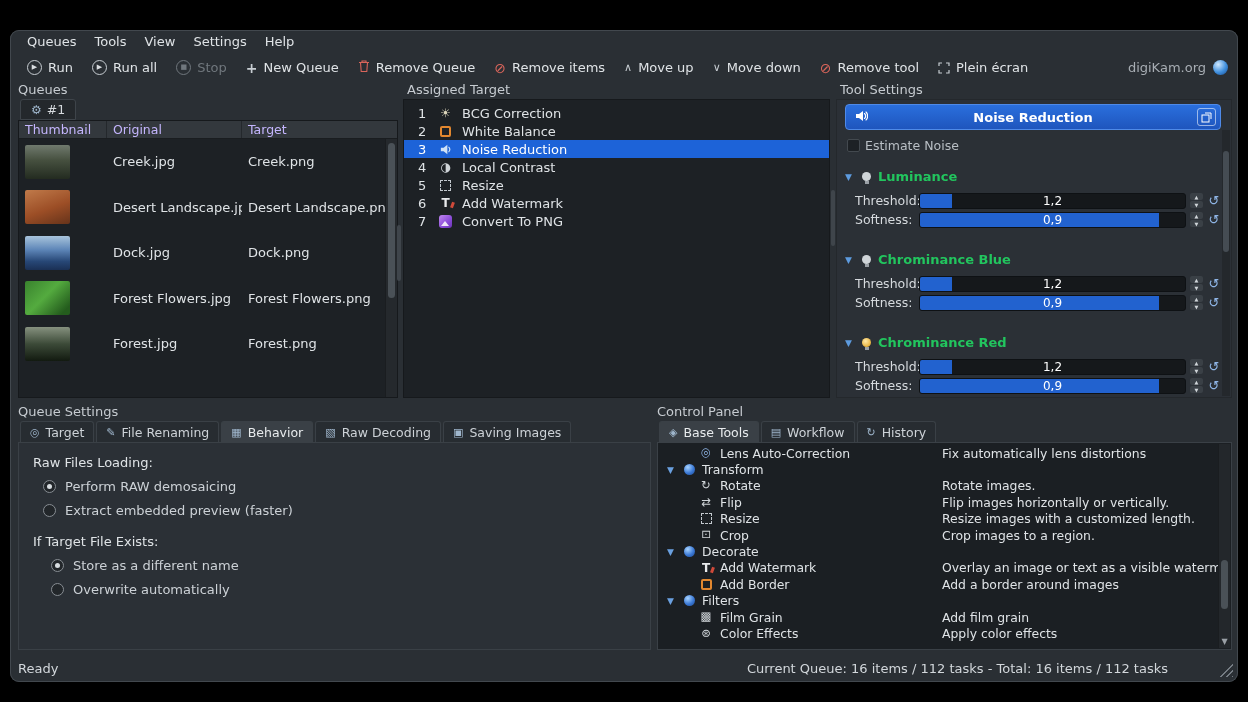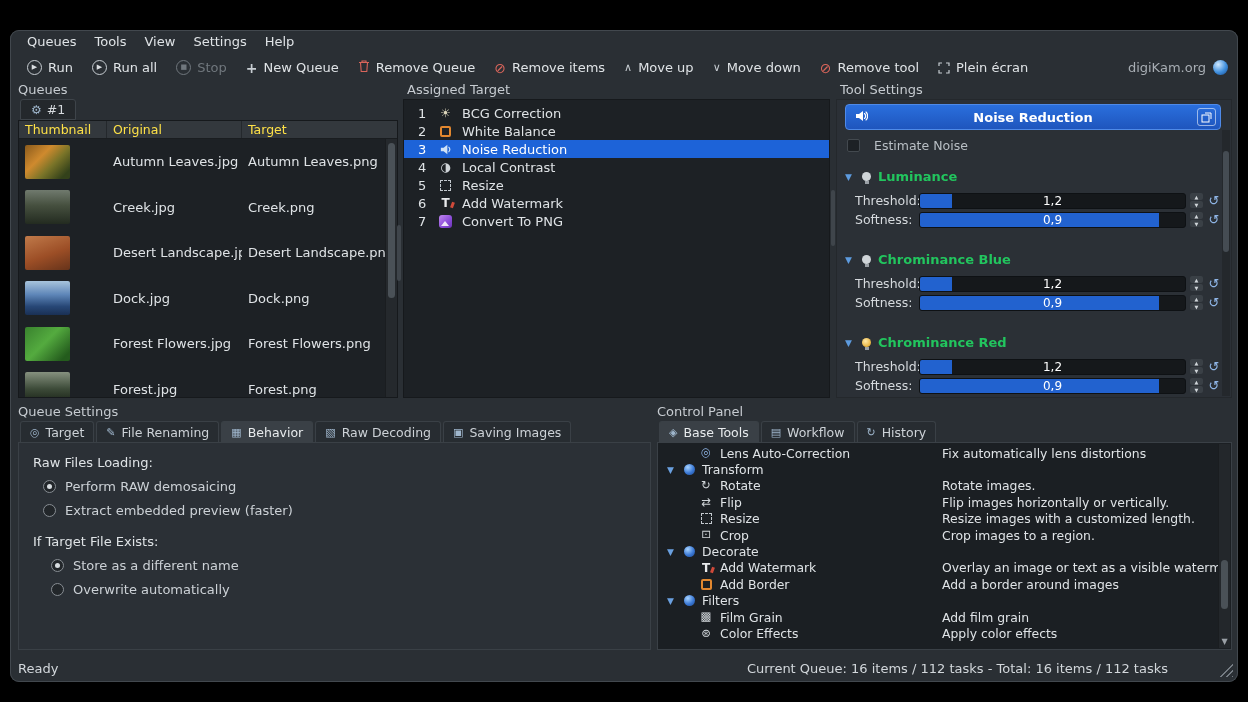--- a/index.html
+++ b/index.html
@@ -31,21 +31,21 @@
   .panel{position:absolute}
   .panel-title{position:absolute;top:0;left:4px;font-size:13px;color:#c6cbd0;white-space:nowrap}
 
   
   #queues-panel{left:8px;top:52px;width:380px;height:316px}
   .queue-tabbar{position:absolute;top:17px;left:2px;height:21px;display:flex}
   .queue-tab{display:inline-flex;align-items:center;gap:5px;padding:2px 10px;font-size:12.5px;
              background:#24282c;border:1px solid #3e444a;border-radius:3px 3px 0 0;color:#d6dade}
   .gear-glyph{color:#9fb6cc;font-size:12px;line-height:1}
   .qtable{position:absolute;left:0;right:0;top:38px;bottom:0;background:#1d2125;border:1px solid #16191c}
-  .qhead{display:flex;height:18px;background:#33383d;border-bottom:1px solid #1a1d20;font-size:12.5px;color:#fde047}
+  .qhead{display:flex;height:18px;background:#33383d;border-bottom:1px solid #1a1d20;font-size:12.5px;color:#c4b5fd}
   .hcell{padding:1px 6px;border-right:1px solid #24282c;overflow:hidden;white-space:nowrap}
   .hcell.c1{width:88px}.hcell.c2{width:135px}.hcell.c3{flex:1;border-right:none}
   .qbody{position:absolute;top:18px;left:0;right:12px;bottom:0;overflow:hidden}
   .qrow{display:flex;align-items:center;height:45.5px}
   .cell-thumb{width:88px;padding-left:6px;flex:none}
   .thumb{width:45px;height:34px;border-radius:2px}
   .thumb-autumn{background:linear-gradient(135deg,#8a5a1c,#cf8a2e 35%,#7a7428 60%,#33411a 88%)}
   .thumb-creek{background:linear-gradient(180deg,#707a6e,#46503f 45%,#232b20)}
   .thumb-desert{background:linear-gradient(160deg,#c07a4a,#9c4e26 55%,#66331a)}
   .thumb-dock{background:linear-gradient(180deg,#a8c4dc,#5e86b8 40%,#274776 75%,#1a3055)}
@@ -77,21 +77,21 @@
   
   #toolsettings-panel{left:826px;top:52px;width:396px;height:316px}
   .ts-body{position:absolute;top:17px;left:0;right:0;bottom:0;background:#2b3036;border:1px solid #24282c;
            padding:4px 10px 0 8px;overflow:hidden}
   .ts-header{height:26px;border-radius:4px;background:linear-gradient(180deg,#2a6fdd,#1e55bd);
              border:1px solid #4f8ae8;display:flex;align-items:center;position:relative;margin-bottom:8px}
   .ts-header .speaker{margin-left:8px;z-index:1}
   .ts-title{position:absolute;left:0;right:0;text-align:center;font-weight:bold;color:#fff}
   .props-btn{position:absolute;right:4px;top:3px;width:19px;height:18px;border:1px solid rgba(255,255,255,.55);
              border-radius:3px;display:flex;align-items:center;justify-content:center}
-  .cbrow{display:flex;align-items:center;gap:14px;margin:8px 0 16px 2px;color:#b9bfc5;font-size:12.5px}
+  .cbrow{display:flex;align-items:center;gap:5px;margin:8px 0 16px 2px;color:#b9bfc5;font-size:12.5px}
   .checkbox{width:13px;height:13px;background:#1d2125;border:1px solid #43494f;border-radius:2px;flex:none}
   .section{margin-bottom:24px}
   .sec-head{display:flex;align-items:center;gap:7px;margin-bottom:8px}
   .sec-arrow{color:#5d9bdf;font-size:9px;width:10px}
   .bulb{width:9px;height:9px;border-radius:50%;background:#cfd4d8;position:relative;flex:none}
   .bulb::after{content:"";position:absolute;left:2.5px;bottom:-3px;width:4px;height:3px;background:#9aa0a6}
   .bulb.lit{background:radial-gradient(circle at 40% 35%,#ffe9a8,#e8b23c 70%)}
   .sec-title{font-weight:bold;color:#22c55e}
   .srow{display:flex;align-items:center;gap:4px;margin:0 0 2px 10px;height:17px}
   .slabel{width:60px;font-size:12.5px;color:#d6dade;flex:none}
@@ -229,27 +229,20 @@
     </div>
     <div class="qtable">
       <div class="qhead">
         <div class="hcell c1">Thumbnail</div>
         <div class="hcell c2">Original</div>
         <div class="hcell c3">Target</div>
       </div>
       <div class="qbody">
         <div class="qrow">
           <div class="cell-thumb">
-                <div class="thumb thumb-autumn"></div>
-              </div>
-          <div class="cell-orig">Autumn Leaves.jpg</div>
-          <div class="cell-targ">Autumn Leaves.png</div>
-        </div>
-        <div class="qrow">
-          <div class="cell-thumb">
                 <div class="thumb thumb-creek"></div>
               </div>
           <div class="cell-orig">Creek.jpg</div>
           <div class="cell-targ">Creek.png</div>
         </div>
         <div class="qrow">
           <div class="cell-thumb">
                 <div class="thumb thumb-desert"></div>
               </div>
           <div class="cell-orig">Desert Landscape.jpg</div>

